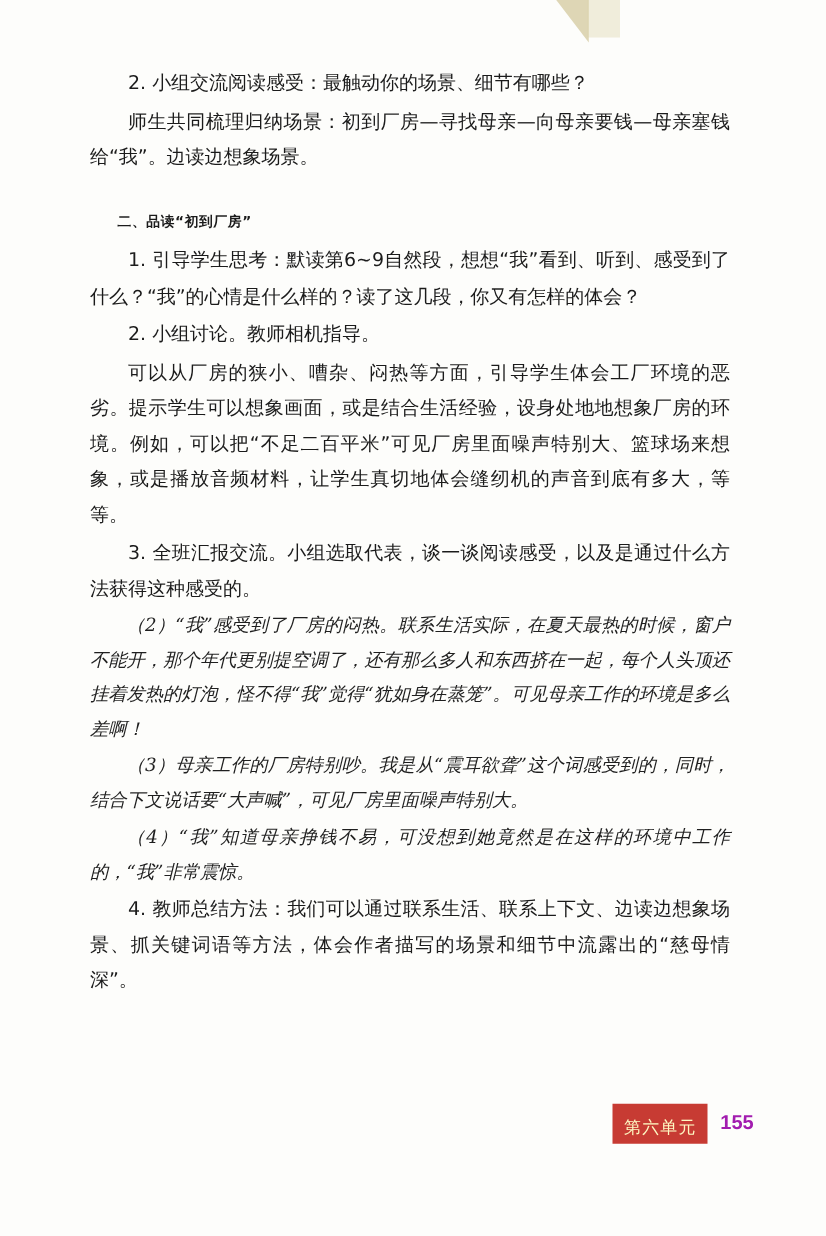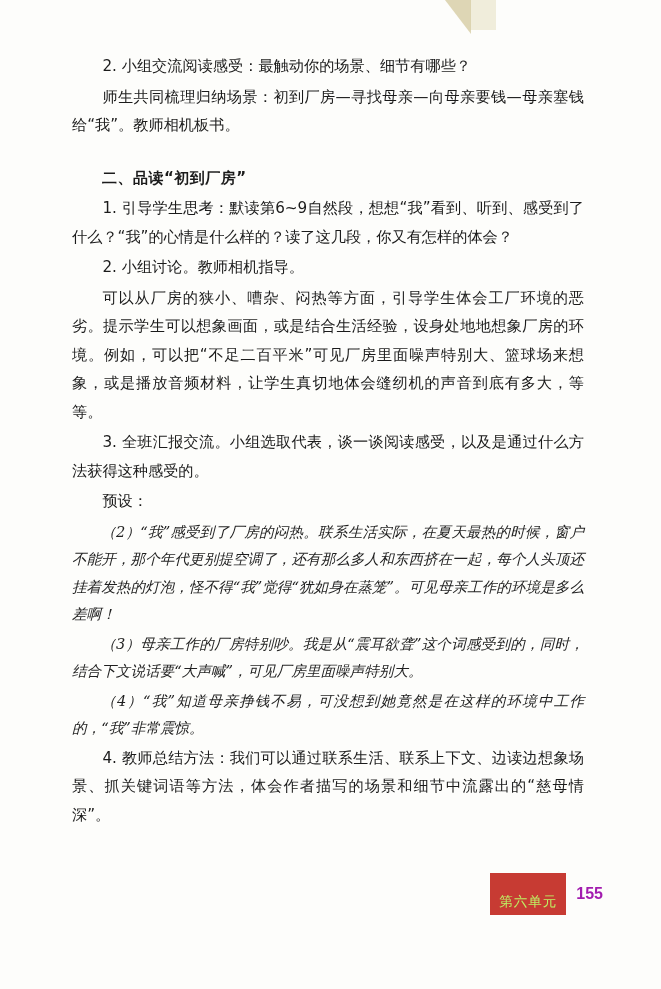--- a/index.html
+++ b/index.html
@@ -61,38 +61,38 @@
 
   
   .kai {
     font-family: "DejaVu Serif", serif;
     font-style: italic;
     font-size: 14.6px;
     line-height: 27.5px;
     color: #1f1f1f;
   }
   .heading {
-    font-size: 15px;
+    font-size: 11px;
     line-height: 28.5px;
     font-weight: bold;
     letter-spacing: 0.5px;
   }
   .footer {
     position: absolute;
     right: 58px;
     bottom: 74px;
     display: flex;
     align-items: center;
     gap: 10px;
   }
   .unit-badge {
     background: #c73b33;
-    color: #bef264;
+    color: #fef9c3;
     font-size: 13.5px;
-    padding: 20px 9px 4px 9px;
+    padding: 10px 9px 4px 9px;
     letter-spacing: 1px;
     font-family: "DejaVu Sans", sans-serif;
   }
   .page-num {
     font-size: 16px;
     color: #a21caf;
     font-family: "Liberation Sans", sans-serif;
     font-weight: bold;
   }
 </style>
@@ -100,31 +100,30 @@
 <body>
 
 <div class="page">
 
   <div class="corner-fold2"></div>
   <div class="corner-fold"></div>
 
   <div class="content">
 
     <p class="indent">2. 小组交流阅读感受：最触动你的场景、细节有哪些？</p>
-    <p class="indent">师生共同梳理归纳场景：初到厂房—寻找母亲—向母亲要钱—母亲塞钱给“我”。教师相机板书。</p>
+    <p class="indent">师生共同梳理归纳场景：初到厂房—寻找母亲—向母亲要钱—母亲塞钱给“我”。边读边想象场景。</p>
 
     <div class="gap-big"></div>
 
     <p class="indent heading">二、品读“初到厂房”</p>
 
     <p class="indent">1. 引导学生思考：默读第6~9自然段，想想“我”看到、听到、感受到了什么？“我”的心情是什么样的？读了这几段，你又有怎样的体会？</p>
     <p class="indent">2. 小组讨论。教师相机指导。</p>
     <p class="indent">可以从厂房的狭小、嘈杂、闷热等方面，引导学生体会工厂环境的恶劣。提示学生可以想象画面，或是结合生活经验，设身处地地想象厂房的环境。例如，可以把“不足二百平米”可见厂房里面噪声特别大、篮球场来想象，或是播放音频材料，让学生真切地体会缝纫机的声音到底有多大，等等。</p>
     <p class="indent">3. 全班汇报交流。小组选取代表，谈一谈阅读感受，以及是通过什么方法获得这种感受的。</p>
-    <p class="indent">预设：</p>
 
     <p class="indent kai">（2）“我”感受到了厂房的闷热。联系生活实际，在夏天最热的时候，窗户不能开，那个年代更别提空调了，还有那么多人和东西挤在一起，每个人头顶还挂着发热的灯泡，怪不得“我”觉得“犹如身在蒸笼”。可见母亲工作的环境是多么差啊！</p>
     <p class="indent kai">（3）母亲工作的厂房特别吵。我是从“震耳欲聋”这个词感受到的，同时，结合下文说话要“大声喊”，可见厂房里面噪声特别大。</p>
     <p class="indent kai">（4）“我”知道母亲挣钱不易，可没想到她竟然是在这样的环境中工作的，“我”非常震惊。</p>
 
     <p class="indent">4. 教师总结方法：我们可以通过联系生活、联系上下文、边读边想象场景、抓关键词语等方法，体会作者描写的场景和细节中流露出的“慈母情深”。</p>
 
   </div>
 
   <div class="footer">

